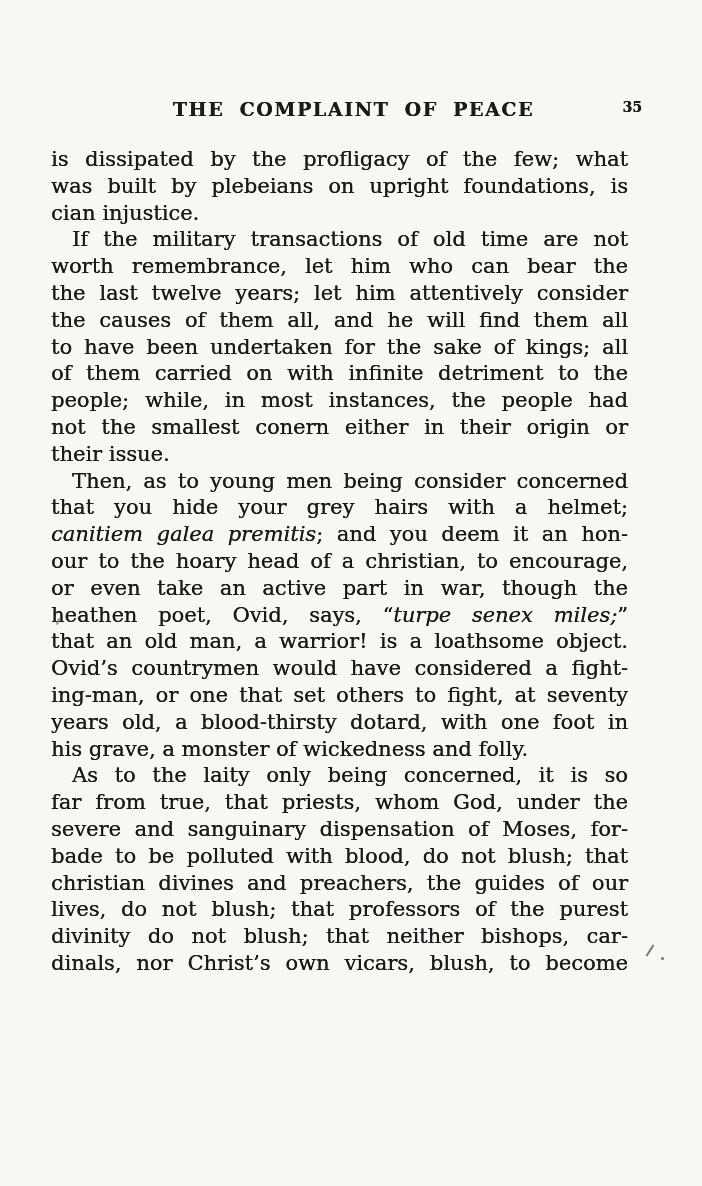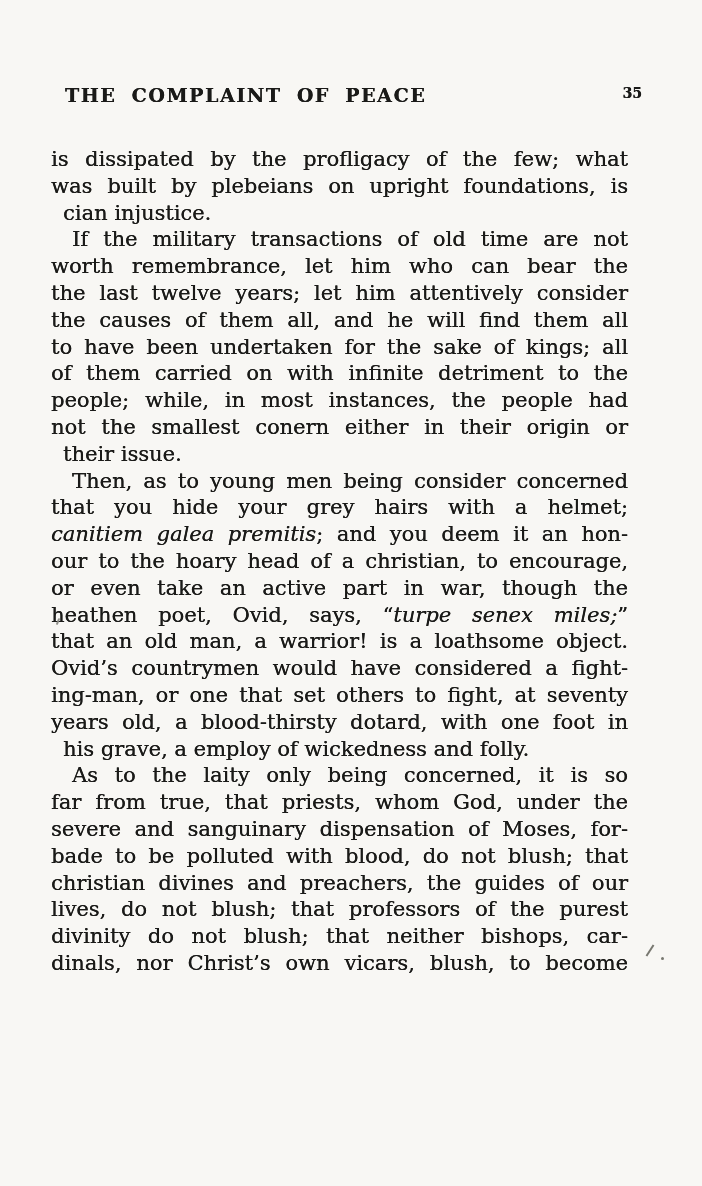--- a/index.html
+++ b/index.html
@@ -11,25 +11,25 @@
     background: #f8f7f4;
     color: #1a1a18;
     font-family: "DejaVu Serif", "Liberation Serif", serif;
   }
   .page {
     position: absolute;
     inset: 0;
   }
   .page-header {
     position: absolute;
-    top: 84px;
+    top: 98px;
     left: 65px;
     width: 577px;
     height: 26px;
-    text-align: left;
+    text-align: center;
   }
   .header-title {
     font-size: 19px;
     font-weight: bold;
     letter-spacing: 1.6px;
     word-spacing: 7px;
     text-shadow: 0.2px 0 0 currentColor;
     white-space: nowrap;
   }
   .page-number {
@@ -54,21 +54,20 @@
     text-align-last: justify;
     text-justify: inter-word;
     height: 26.8px;
     overflow: visible;
     white-space: normal;
   }
   .line.indent { text-indent: 21px; }
   .line.last {
     text-align: center;
     text-align-last: left;
-    margin-left: 12px;
   }
   .it { font-style: italic; }
   
   .ink-speck-left {
     position: absolute;
     left: 57px;
     top: 618px;
     width: 2px;
     height: 7px;
     background: #6b6b64;
@@ -126,21 +125,21 @@
       <div class="line indent"><span>Then, as to young men being consider concerned</span></div>
       <div class="line"><span>that you hide your grey hairs with a helmet;</span></div>
       <div class="line"><span class="it">canitiem galea premitis</span><span>; and you deem it an hon-</span></div>
       <div class="line"><span>our to the hoary head of a christian, to encourage,</span></div>
       <div class="line"><span>or even take an active part in war, though the</span></div>
       <div class="line"><span>heathen poet, Ovid, says, “</span><span class="it">turpe senex miles;</span><span>”</span></div>
       <div class="line"><span>that an old man, a warrior! is a loathsome object.</span></div>
       <div class="line"><span>Ovid’s countrymen would have considered a fight-</span></div>
       <div class="line"><span>ing-man, or one that set others to fight, at seventy</span></div>
       <div class="line"><span>years old, a blood-thirsty dotard, with one foot in</span></div>
-      <div class="line last"><span>his grave, a employ of wickedness and folly.</span></div>
+      <div class="line last"><span>his grave, a monster of wickedness and folly.</span></div>
       <div class="line indent"><span>As to the laity only being concerned, it is so</span></div>
       <div class="line"><span>far from true, that priests, whom God, under the</span></div>
       <div class="line"><span>severe and sanguinary dispensation of Moses, for-</span></div>
       <div class="line"><span>bade to be polluted with blood, do not blush; that</span></div>
       <div class="line"><span>christian divines and preachers, the guides of our</span></div>
       <div class="line"><span>lives, do not blush; that professors of the purest</span></div>
       <div class="line"><span>divinity do not blush; that neither bishops, car-</span></div>
       <div class="line"><span>dinals, nor Christ’s own vicars, blush, to become</span></div>
     </main>
 

